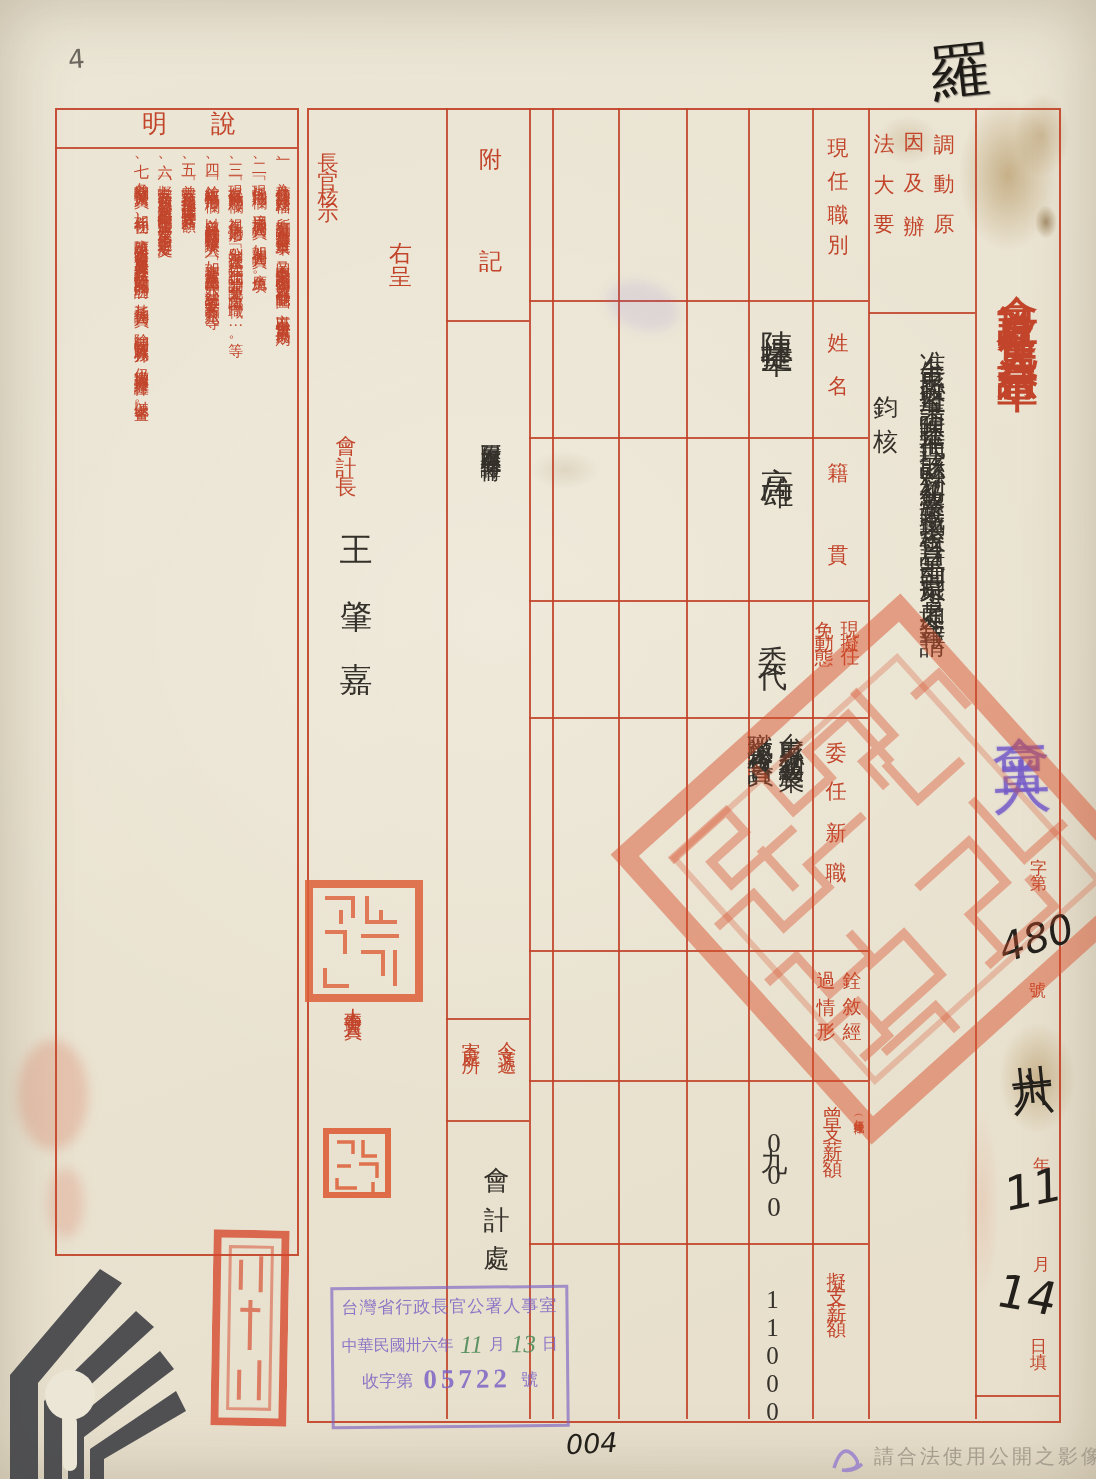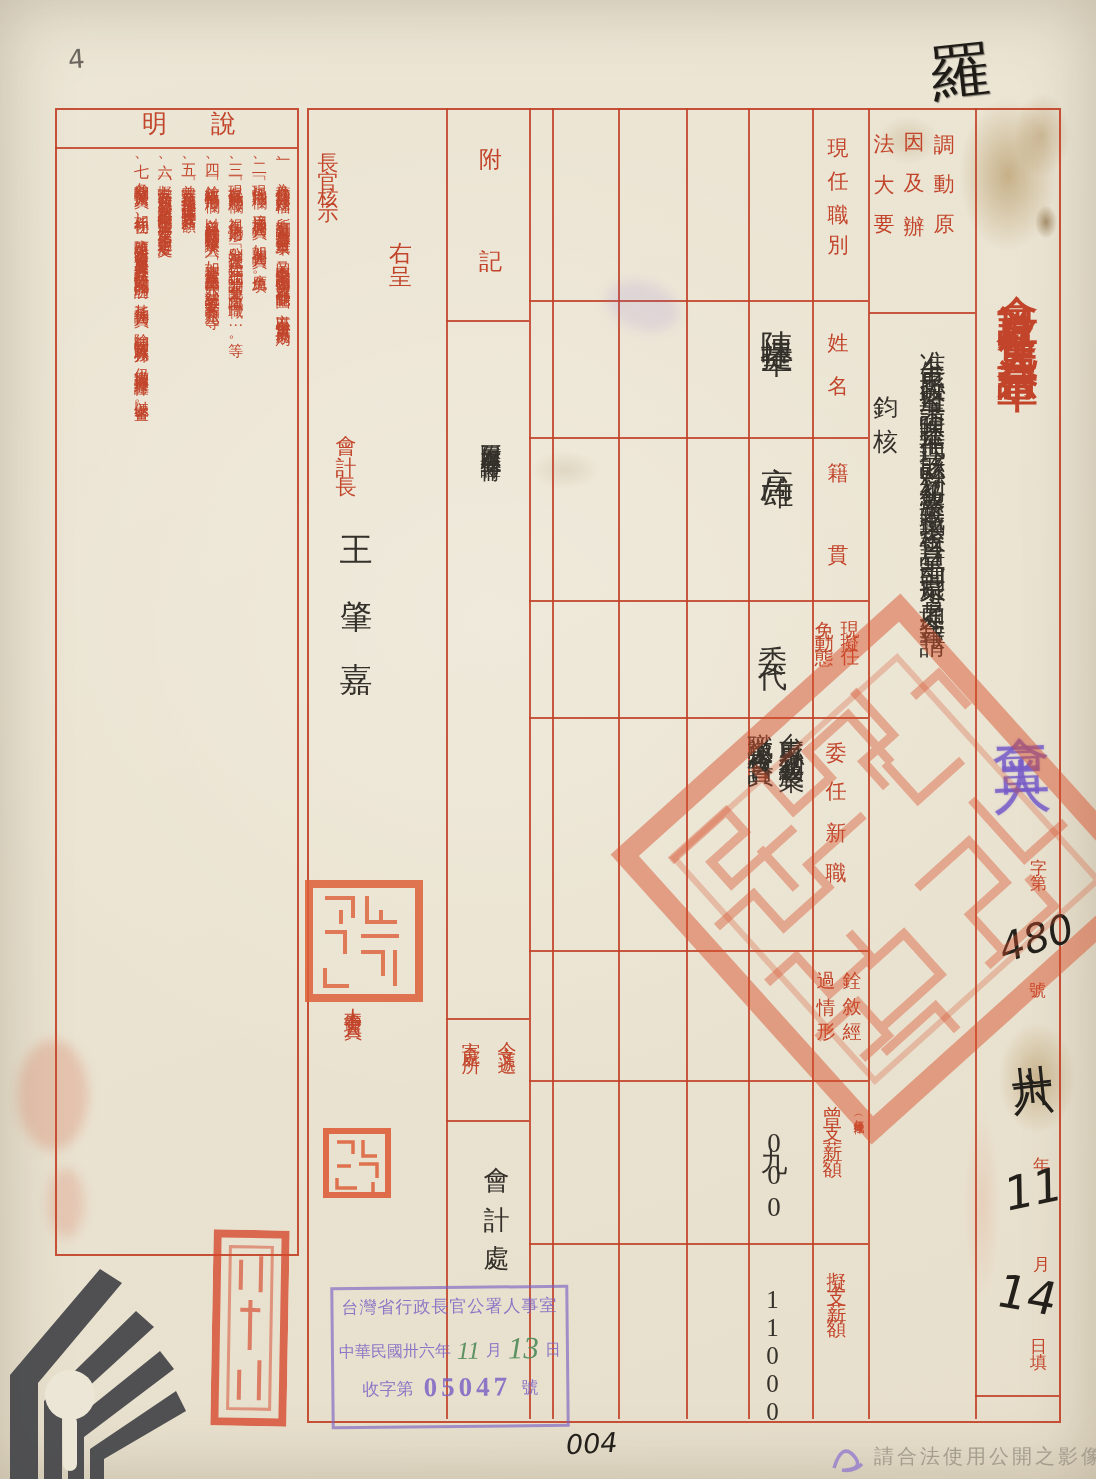--- a/index.html
+++ b/index.html
@@ -208,26 +208,26 @@
       </g>
     </g>
   </svg>
 
   <div class="stamp-purple">
     <div style="font-size:17px;letter-spacing:1px;margin-top:6px;">台灣省行政長官公署人事室</div>
     <div style="font-size:16px;margin-top:10px;">
       <span>中華民國卅六年</span>
       <span class="green" style="font-size:25px;font-style:italic;position:relative;top:3px;margin:0 2px;">11</span>
       <span>月</span>
-      <span class="green" style="font-size:31px;font-style:italic;position:relative;top:3px;margin:0 2px;">13</span>
+      <span class="green" style="font-size:25px;font-style:italic;position:relative;top:3px;margin:0 2px;">13</span>
       <span>日</span>
     </div>
     <div style="font-size:17px;margin-top:6px;">
       <span>收字第</span>
-      <span style="font-size:27px;font-weight:bold;letter-spacing:4px;position:relative;top:2px;margin:0 6px;">05047</span>
+      <span style="font-size:27px;font-weight:bold;letter-spacing:4px;position:relative;top:2px;margin:0 6px;">05722</span>
       <span>號</span>
     </div>
   </div>
 
   <div class="h" style="left:930px;top:42px;font-size:60px;color:#1e1b17;transform:rotate(-6deg);text-shadow:1px 1px 1px rgba(30,27,23,.5);">羅</div>
   <div class="h hw" style="left:68px;top:46px;font-size:26px;color:#6b675f;transform:rotate(-4deg);">4</div>
   <div class="h hw" style="left:566px;top:1430px;font-size:27px;font-style:italic;transform:rotate(-3deg);">004</div>
 
   <svg style="position:absolute;left:828px;top:1434px;" width="42" height="42" viewBox="0 0 42 42">
     <path d="M6 34 q8 -26 20 -12 q10 12 -8 14 M14 36 q12 2 20 -6" stroke="#8a6fd0" stroke-width="3.5" fill="none" opacity="0.7"></path>

